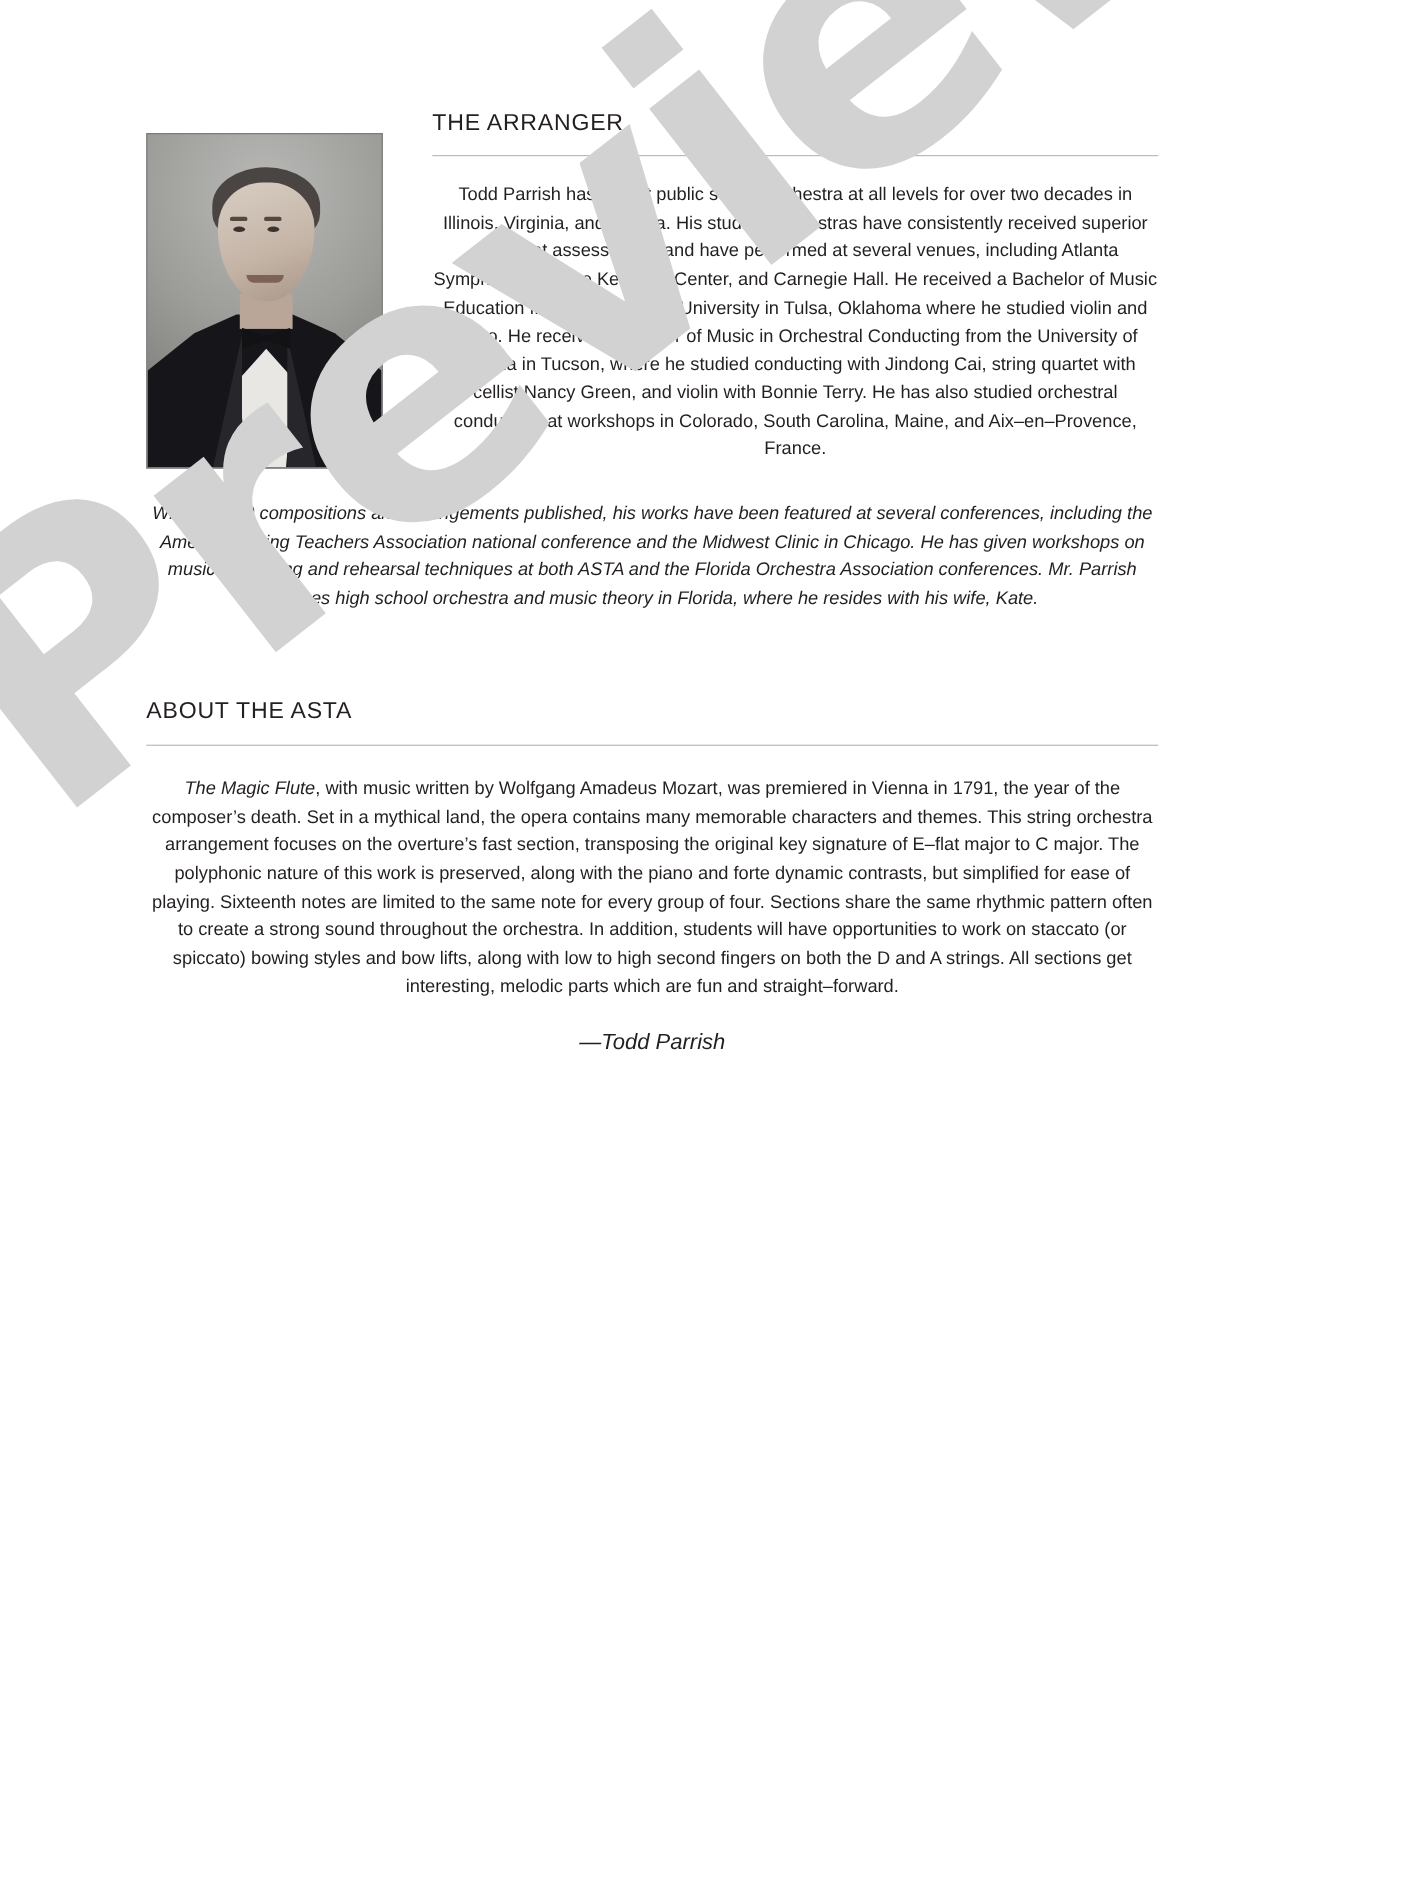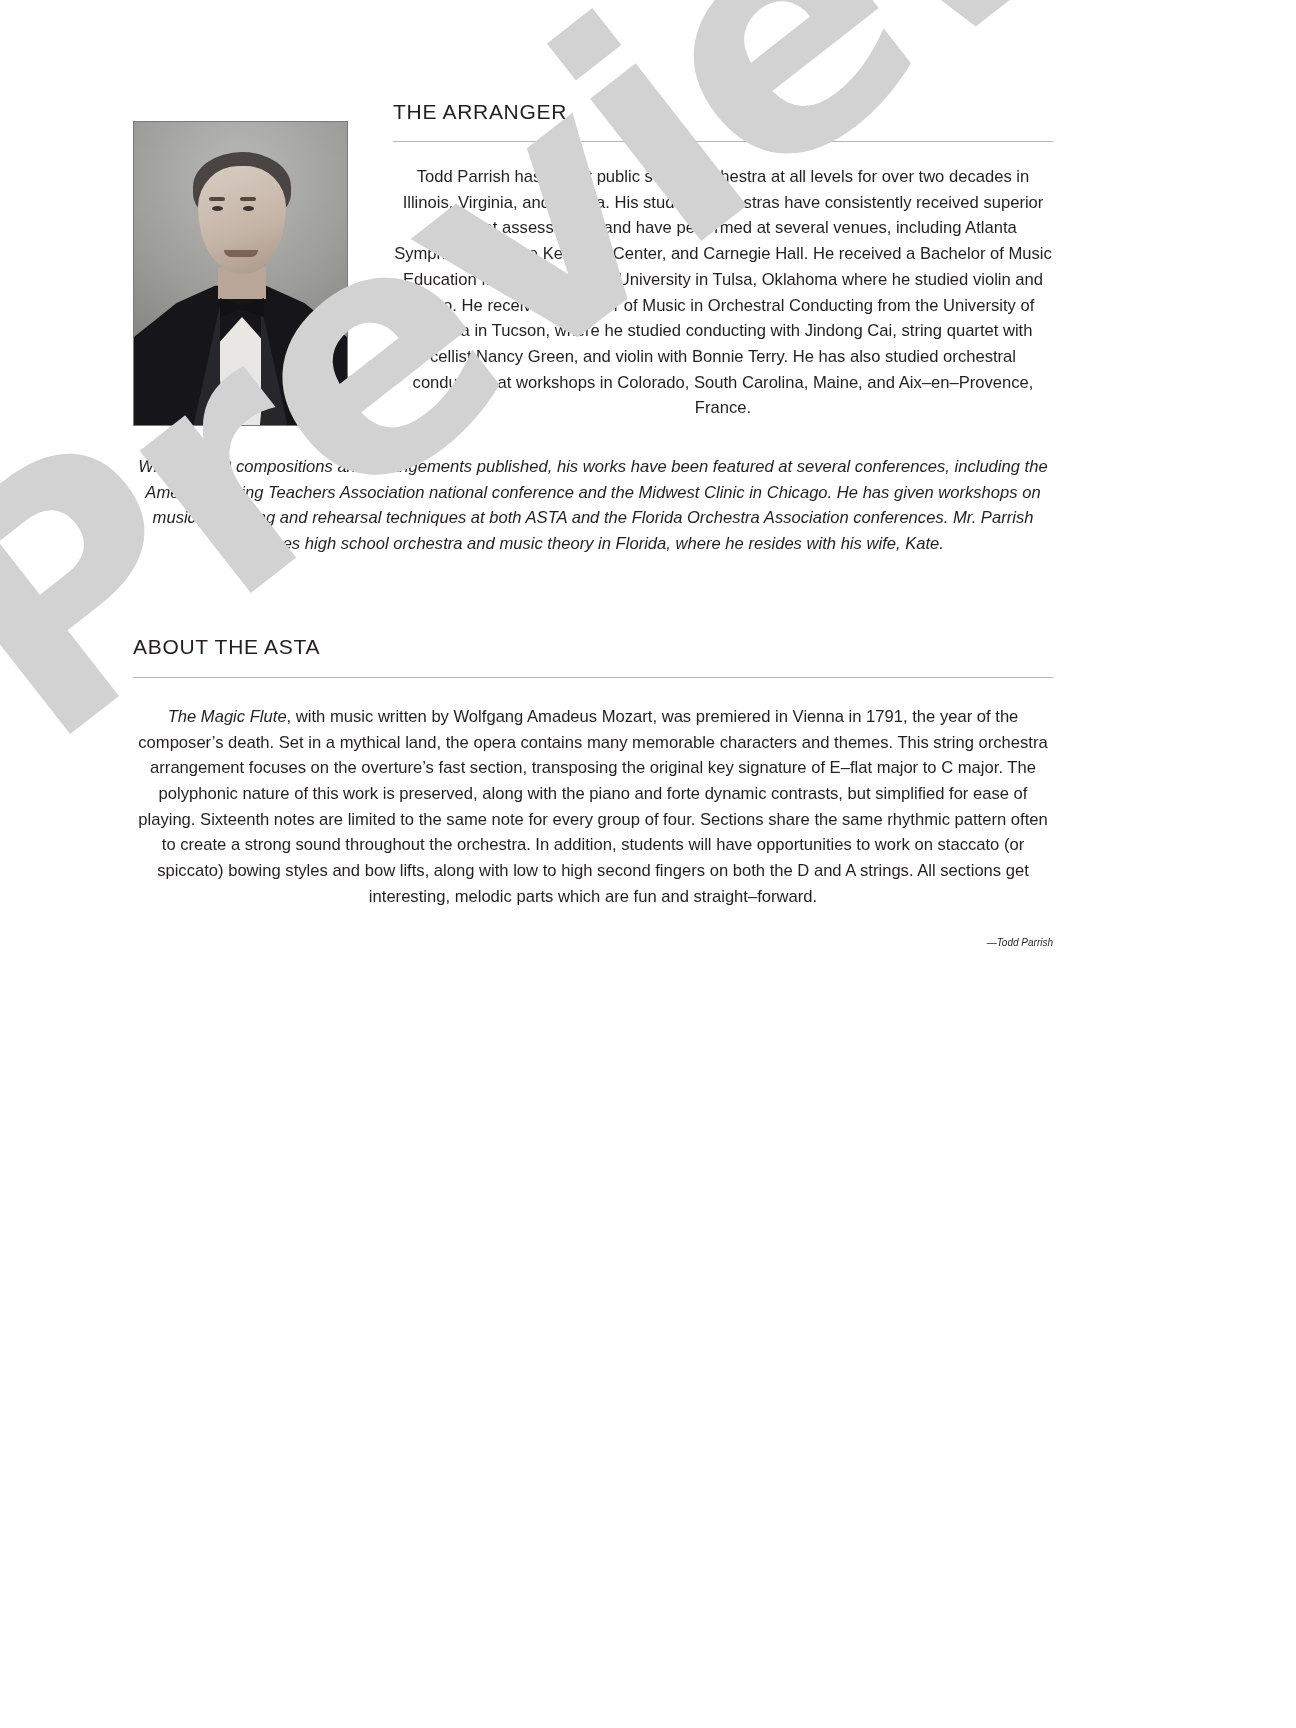--- a/index.html
+++ b/index.html
@@ -145,23 +145,23 @@
     text-align:center;
   }
 
   .after-photo { clear:both; padding-top:20px;font-style:italic; }
 
   .music-section { margin-top:78px; }
   .music-section h2.section-title { margin-bottom:18px; }
   .music-section .rule { margin-bottom:26px; }
 
   .attribution {
-    text-align:right;
+    text-align:center;
     font-style:italic;
-    font-size:10px;
+    font-size:20px;
     color:#231f20;
     margin-top:28px;
   }
 
   em.title { font-style:italic; }
 </style>
 </head>
 <body>
 
 <div id="page">

